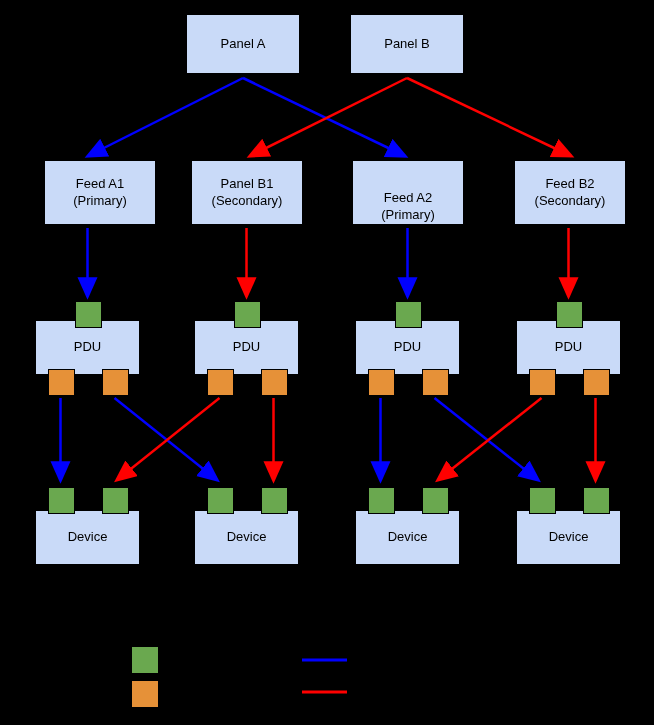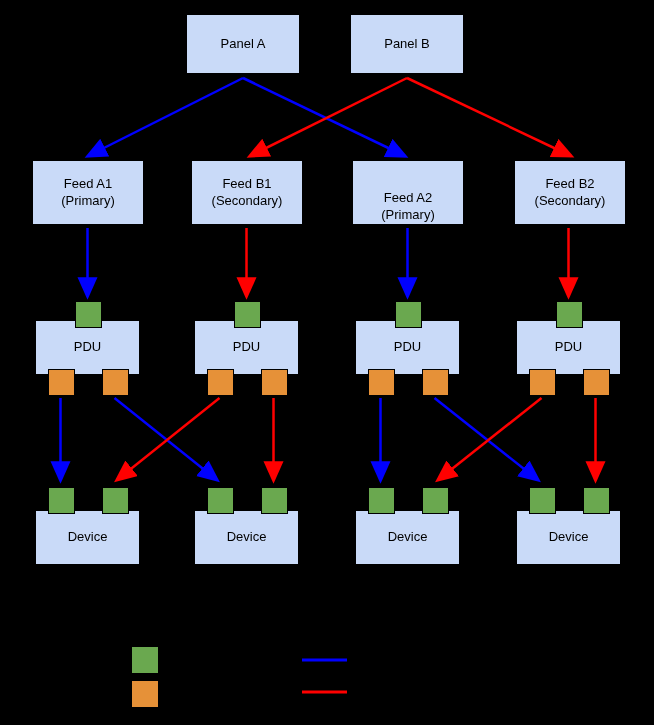--- a/index.html
+++ b/index.html
@@ -92,26 +92,26 @@
     <line x1="302" y1="692" x2="347" y2="692" class="edge red legend-line"></line>
   </svg>
 
   <div class="node" style="left:186px; top:14px; width:114px; height:60px;">
     <span>Panel A</span>
   </div>
   <div class="node" style="left:350px; top:14px; width:114px; height:60px;">
     <span>Panel B</span>
   </div>
 
-  <div class="node" style="left:32px; top:160px; width:112px; height:65px;text-align:right;">
+  <div class="node" style="left:44px; top:160px; width:112px; height:65px;text-align:right;">
     <span>Feed A1</span>
     <span>(Primary)</span>
   </div>
   <div class="node" style="left:191px; top:160px; width:112px; height:65px;">
-    <span>Feed B1</span>
+    <span>Panel B1</span>
     <span>(Secondary)</span>
   </div>
   <div class="node" style="left:352px; top:160px; width:112px; height:65px;justify-content:flex-end;">
     <span>Feed A2</span>
     <span>(Primary)</span>
   </div>
   <div class="node" style="left:514px; top:160px; width:112px; height:65px;">
     <span>Feed B2</span>
     <span>(Secondary)</span>
   </div>

